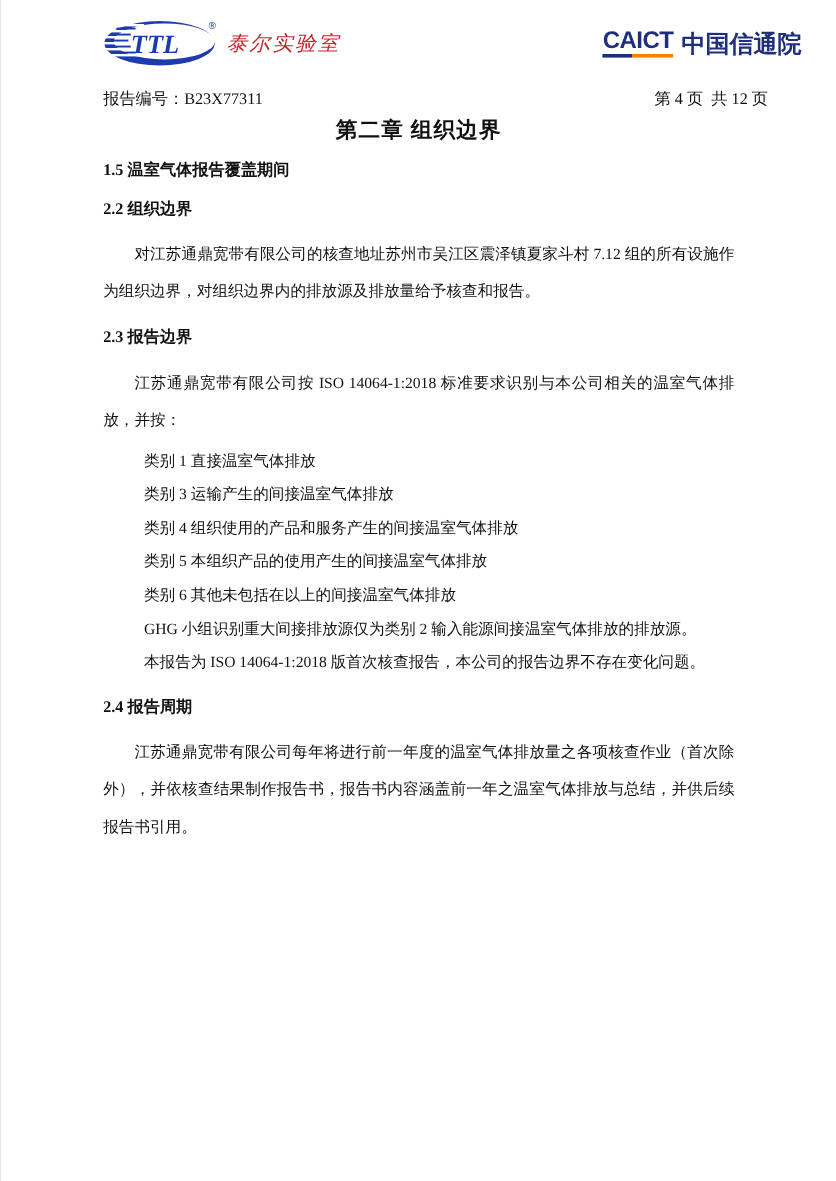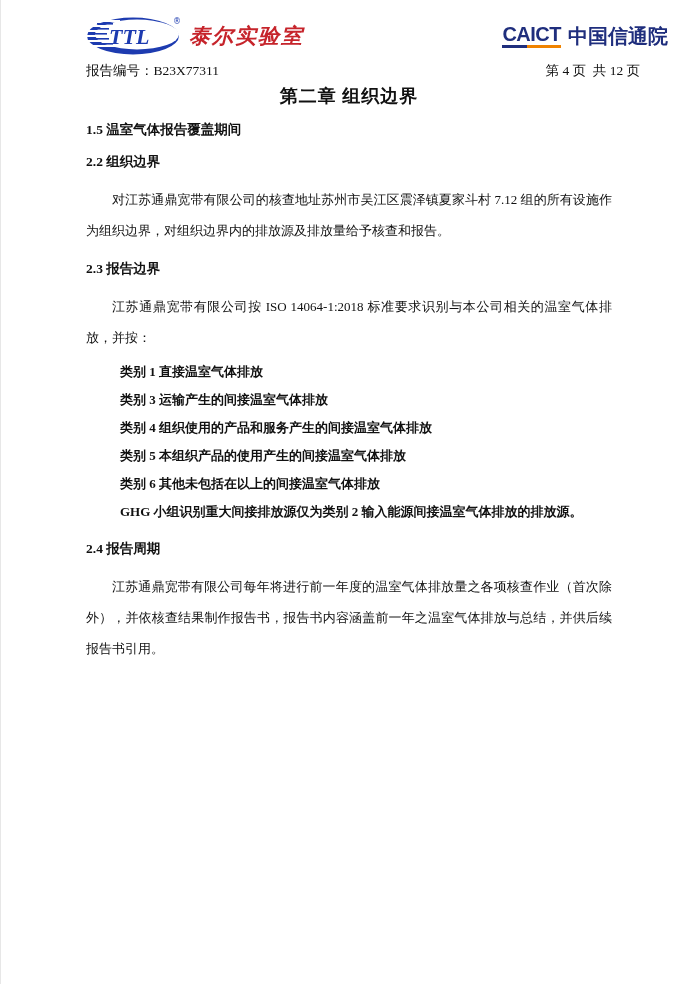--- a/index.html
+++ b/index.html
@@ -25,21 +25,21 @@
   .ttl-ring{fill:var(--ttl-blue,#1d3bb0);}
   .ttl-fill{fill:var(--ttl-blue,#1d3bb0);}
   .ttl-text{
     font-family:"Liberation Serif","DejaVu Serif",serif;
     font-style:italic;font-weight:bold;font-size:22px;
     fill:var(--ttl-blue,#1d3bb0);
   }
   .ttl-reg{font-size:8px;fill:var(--ttl-blue,#1d3bb0);font-family:"DejaVu Sans",sans-serif;}
   .ttl-cn{
     color:var(--ttl-red,#c6242b);
-    font-size:21px;font-weight:bold;font-style:italic;
+    font-size:17px;font-weight:normal;font-style:italic;
     letter-spacing:2px;white-space:nowrap;
   }
   .caict-logo{display:flex;align-items:center;gap:7px;}
   .caict-en-wrap{display:inline-block;line-height:1;}
   .caict-en{
     display:block;
     font-family:"Liberation Sans","DejaVu Sans",sans-serif;
     font-weight:800;font-size:20px;letter-spacing:-0.5px;
     color:var(--caict-navy,#1f2e7d);
     text-align:center;
@@ -48,36 +48,36 @@
     height:3px;margin-top:1px;
     background:linear-gradient(90deg,var(--caict-navy,#1f2e7d) 0 42%,var(--caict-orange,#f08300) 42% 100%);
   }
   .caict-cn{
     font-family:Liberation Mono, monospace;
     font-weight:bold;font-size:20px;
     color:var(--caict-navy,#1f2e7d);white-space:nowrap;
   }
   .info-row{
     display:flex;justify-content:space-between;
-    margin-top:4px;padding-right:28px;
+    margin-top:16px;padding-right:28px;
     font-size:13.5px;line-height:17px;
   }
   .info-row span{white-space:pre;}
   
   .content{margin:0 85px;}
   .doc-title{
     font-size:18px;font-weight:bold;text-align:center;
     margin:6px 0 0;line-height:22px;letter-spacing:1px;
   }
   .sec-h{font-size:13.5px;font-weight:bold;margin:14px 0 0;line-height:18px;}
   .para{
     font-size:13px;line-height:31px;margin:13px 0 0;
     text-indent:2em;text-align:justify;text-justify:inter-ideograph;
   }
-  .cat-list{margin:5px 0 0;padding-left:34px;font-weight:bold;}
+  .cat-list{margin:5px 0 0;padding-left:34px;}
   .cat-item{font-size:13px;line-height:28px;text-align:justify;}
 </style>
 </head>
 <body>
 
 <div class="header">
   <div class="logo-row">
     <div class="ttl-logo">
       <svg class="ttl-svg" viewBox="0 0 100 42" width="100" height="42" aria-hidden="true">
         <ellipse class="ttl-ring" cx="47" cy="21" rx="46" ry="18.5"></ellipse>
@@ -122,17 +122,18 @@
 
   <h2 class="sec-h">2.3 报告边界</h2>
   <p class="para">江苏通鼎宽带有限公司按 ISO 14064-1:2018 标准要求识别与本公司相关的温室气体排放，并按：</p>
   <div class="cat-list">
     <div class="cat-item">类别 1 直接温室气体排放</div>
     <div class="cat-item">类别 3 运输产生的间接温室气体排放</div>
     <div class="cat-item">类别 4 组织使用的产品和服务产生的间接温室气体排放</div>
     <div class="cat-item">类别 5 本组织产品的使用产生的间接温室气体排放</div>
     <div class="cat-item">类别 6 其他未包括在以上的间接温室气体排放</div>
     <div class="cat-item">GHG 小组识别重大间接排放源仅为类别 2 输入能源间接温室气体排放的排放源。</div>
+    <div class="cat-item">本报告为 ISO 14064-1:2018 版首次核查报告，本公司的报告边界不存在变化问题。</div>
   </div>
 
   <h2 class="sec-h">2.4 报告周期</h2>
   <p class="para">江苏通鼎宽带有限公司每年将进行前一年度的温室气体排放量之各项核查作业（首次除外），并依核查结果制作报告书，报告书内容涵盖前一年之温室气体排放与总结，并供后续报告书引用。</p>
 </div>
 
 </body></html>

